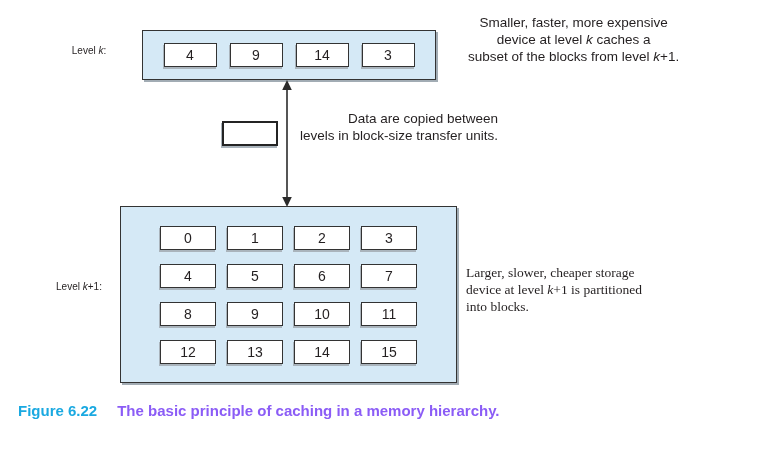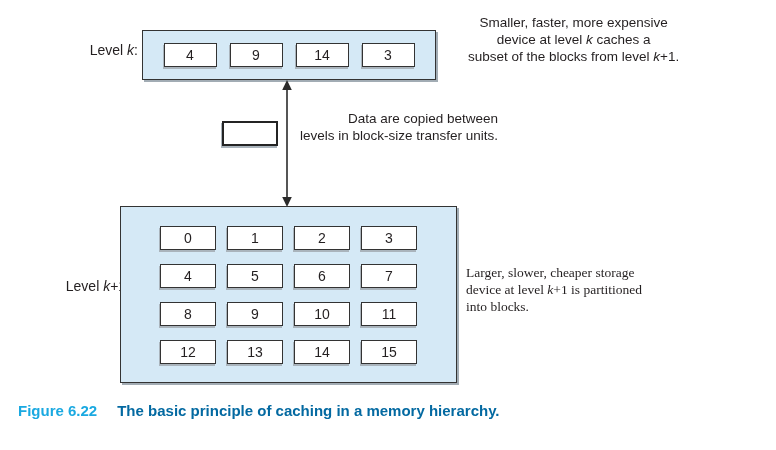--- a/index.html
+++ b/index.html
@@ -5,21 +5,21 @@
   html,body{margin:0;padding:0;background:#ffffff;}
   .stage{
     position:relative;
     width:776px;height:450px;
     background:#ffffff;
     font-family:"Liberation Sans", sans-serif;
     color:#231f20;
     overflow:hidden;
   }
   .txt{position:absolute;font-size:13.5px;line-height:17px;color:#231f20;}
-  .lvl-label{position:absolute;font-size:14px;line-height:17px;text-align:right;white-space:nowrap;}
+  .lvl-label{position:absolute;font-size:10px;line-height:17px;text-align:center;white-space:nowrap;}
   .lvl-label i{font-style:italic;}
   .ann i{font-style:italic;}
 
   .lvl-box{
     position:absolute;
     background:#d5e9f6;
     border:1.5px solid #333333;
     box-shadow:2px 2px 0 #a2acb4;
     box-sizing:border-box;
   }
@@ -46,21 +46,21 @@
   .transfer-box{
     position:absolute;left:222px;top:121px;width:56px;height:25px;
     background:#ffffff;border:2px solid #242424;
     box-shadow:-1px 2px 0 #aab4bc;
     box-sizing:border-box;
   }
   .arrow-svg{position:absolute;left:277px;top:80px;width:20px;height:127px;}
 
   .caption{position:absolute;left:18px;top:402px;font-size:15px;font-weight:bold;white-space:nowrap;}
   .cap-label{color:#1aa9e1;margin-right:20px;}
-  .cap-text{color:#0369a1;}
+  .cap-text{color:#8b5cf6;}
 </style>
 </head>
 <body>
 
 <div class="stage">
 
   <div class="lvl-label" style="left:40px;top:42px;width:98px;">
     <span>Level </span><i>k</i><span>:</span>
   </div>
 

